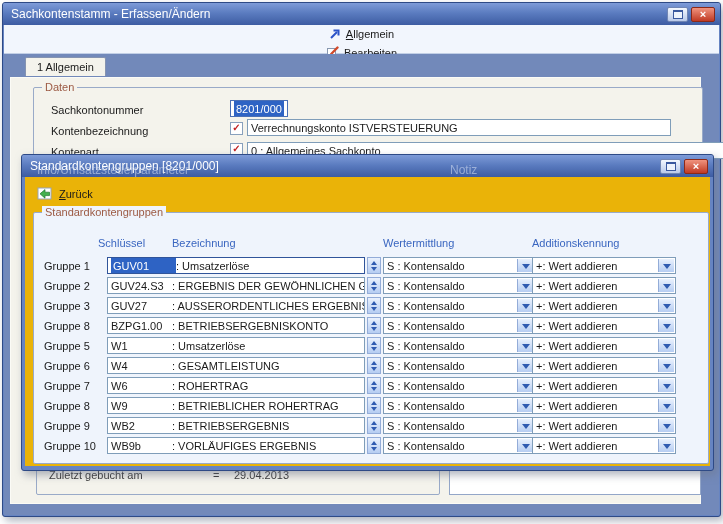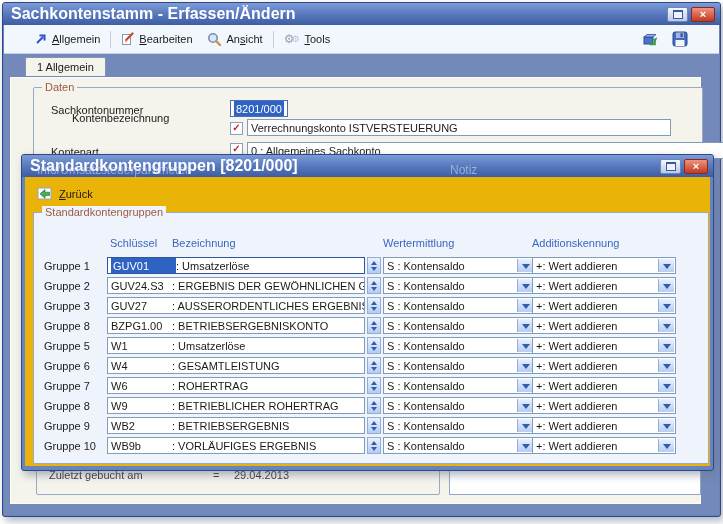--- a/index.html
+++ b/index.html
@@ -2,31 +2,31 @@
 <html><head>
 <meta charset="utf-8">
 <style>
   html,body{margin:0;padding:0}
   body{width:723px;height:524px;position:relative;overflow:hidden;background:#fff;
        font-family:"Liberation Sans",sans-serif;font-size:11px;color:#1a1a1a;}
   .win{position:absolute;border:1px solid #2e4a86;background:#6684c2;border-radius:3px;
        box-shadow:3px 4px 8px rgba(110,118,138,.55);}
   .titlebar{height:22px;background:linear-gradient(#7e9bd8 0%,#5b7cc0 45%,#3d5ca2 100%);
        display:flex;align-items:center;padding:0 5px 0 8px;border-radius:2px 2px 0 0;position:relative;}
-  .title{color:#fff;font-weight:bold;font-size:16px;flex:1;white-space:nowrap;}
+  .title{color:#fff;font-weight:normal;font-size:12px;flex:1;white-space:nowrap;}
   .wbtn{width:21px;height:15px;margin-left:3px;border:1px solid #7186b4;border-radius:2px;
        display:flex;align-items:center;justify-content:center;box-sizing:border-box;}
   .wbtn.restore{background:linear-gradient(#f4f8fe,#b9c9ea);}
   .wbtn.restore .sq{width:8px;height:6px;border:1px solid #3a589e;border-top:2px solid #3a589e;background:#eef3fc;}
   .wbtn.close{width:24px;background:linear-gradient(#f0937e,#c03a24);border-color:#8c2918;
        color:#fff;font-weight:bold;font-size:11px;line-height:1;}
   
   .main{left:2px;top:2px;width:717px;height:513px;display:flex;flex-direction:column;}
   .menubar{height:28px;background:#f2f6fd;border-bottom:1px solid #c2cfe6;display:flex;
-       align-items:center;padding:0 24px;margin:0 1px;}
+       align-items:center;padding:0 24px;margin:0 1px;flex-direction:column;}
   .mitem{display:flex;align-items:center;gap:5px;padding:3px 7px;}
   .mitem u{text-decoration:underline;}
   .msep{width:1px;height:17px;background:#c5d0e2;margin:0 3px;}
   .mright{margin-left:auto;display:flex;gap:14px;align-items:center;padding-right:6px;}
   .workspace{flex:1;background:#7289ba;position:relative;margin:0 1px 1px;}
   .tab{position:absolute;left:21px;top:3px;background:#f4f3ec;border:1px solid #8593b0;border-bottom:none;
        border-radius:2px 2px 0 0;padding:3px 11px;z-index:2;}
   .panel{position:absolute;left:6px;top:23px;width:691px;height:427px;background:#f4f3ec;
        border:1px solid #fbfbf6;box-sizing:border-box;}
   .groupbox{position:absolute;border:1px solid #99aac8;border-radius:2px;}
@@ -139,21 +139,21 @@
     <div class="tab"><span>1 Allgemein</span></div>
     <div class="panel">
 
       <div class="groupbox" style="left:22px;top:9px;width:668px;height:130px;background:#f4f3ec;">
         <span class="legend">Daten</span>
       </div>
       <span class="lbl" style="left:40px;top:26px;">Sachkontonummer</span>
       <div class="field" style="left:219px;top:22px;width:58px;border-color:#4a6fb5;">
         <span class="sel">8201/000</span>
       </div>
-      <span class="lbl" style="left:40px;top:34px;margin-left:21px;">Kontenbezeichnung</span>
+      <span class="lbl" style="left:40px;top:47px;">Kontenbezeichnung</span>
       <span class="chk" style="left:219px;top:44px;"><span>✓</span></span>
       <div class="field" style="left:236px;top:41px;width:424px;">
         <span>Verrechnungskonto ISTVERSTEUERUNG</span>
       </div>
       <span class="lbl" style="left:40px;top:68px;">Kontenart</span>
       <span class="chk" style="left:219px;top:65px;"><span>✓</span></span>
       <div class="field combo" style="left:236px;top:64px;width:504px;">
         <span>0 : Allgemeines Sachkonto</span>
         <span class="arw"></span>
       </div>
@@ -184,21 +184,21 @@
       <span class="icon">
           <svg width="16" height="15">
             <rect x="1" y="2" width="13" height="11" fill="#fff" stroke="#98a4b8"></rect>
             <path d="M3 7.8 L8 3.6 V6.2 H12.5 V9.6 H8 V12.2 Z" fill="#44b04e" stroke="#207830" stroke-width=".7"></path>
           </svg>
         </span>
       <span><u>Z</u>urück</span>
     </span>
     <div class="dgroup groupbox">
       <span class="legend">Standardkontengruppen</span>
-      <span class="hdr" style="left:76px;">Schlüssel</span>
+      <span class="hdr" style="left:64px;">Schlüssel</span>
       <span class="hdr" style="left:138px;">Bezeichnung</span>
       <span class="hdr" style="left:349px;">Wertermittlung</span>
       <span class="hdr" style="left:498px;">Additionskennung</span>
       <div class="rows" id="rows-container">
   <div class="grp-row">
     <span class="grp-label">Gruppe 1</span>
     <div class="field key-field focus">
       <span class="key sel">GUV01</span>
       <span>: Umsatzerlöse</span>
     </div>

